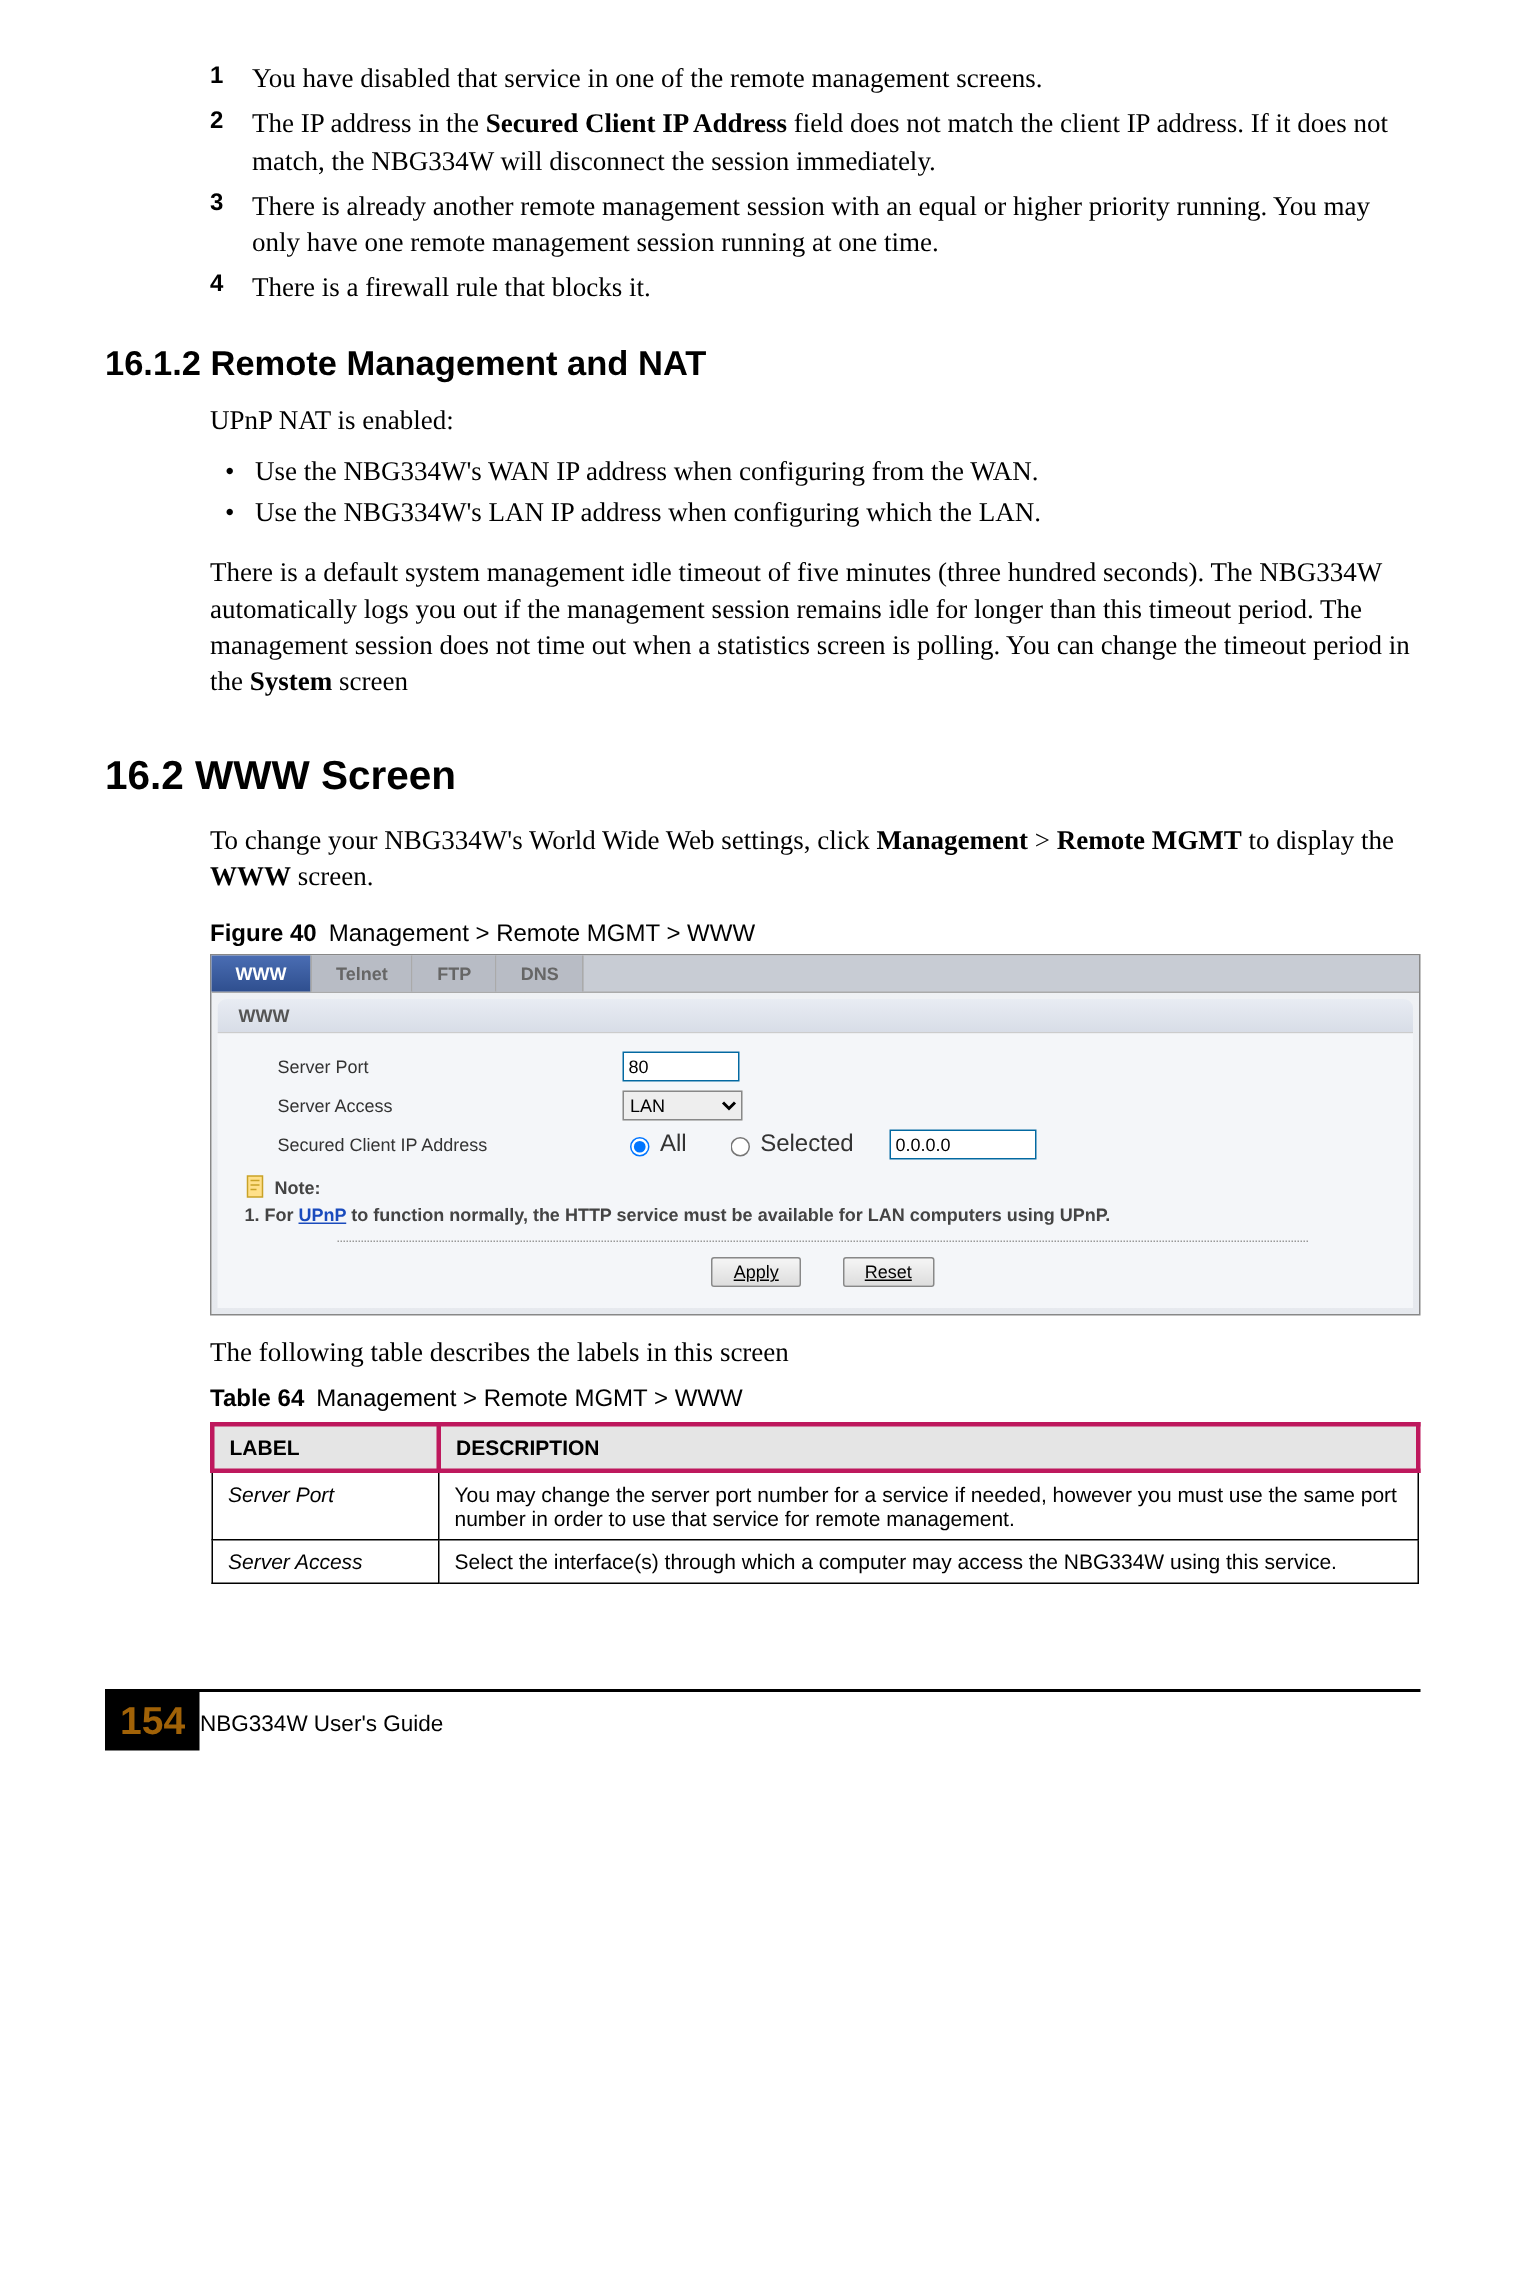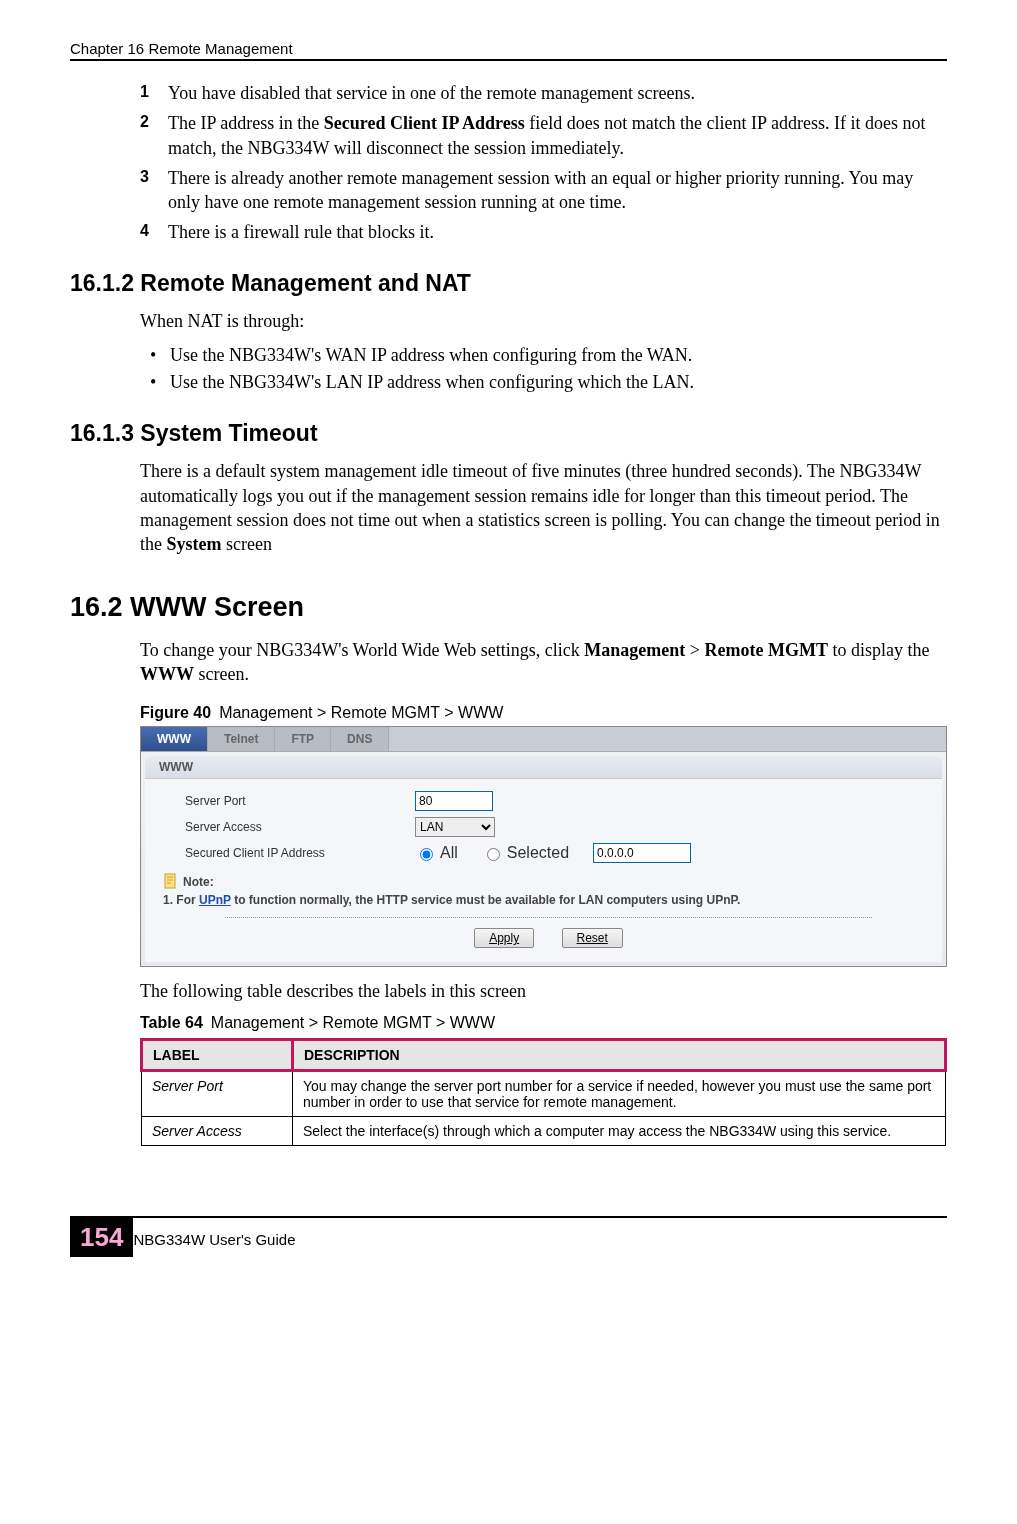--- a/index.html
+++ b/index.html
@@ -246,39 +246,35 @@
     align-items: center;
     margin-top: 70px;
     border-top: 2px solid #000;
     padding-top: 4px;
   }
   .page-num {
     font-family: Arial, Helvetica, sans-serif;
     font-weight: bold;
     font-size: 26px;
     background: #000;
-    color: #f9a8d4;
+    color: #a16207;
     padding: 4px 10px;
     margin-top: -4px;
   }
   .footer-text {
     flex: 1;
     font-family: Arial, Helvetica, sans-serif;
     font-size: 15px;
   }
 </style>
 </head>
 <body>
 
 <div class="page">
 
-  <div class="header">
-    <span>Chapter 16 Remote Management</span>
-    <span></span>
-  </div>
 
   <div class="content">
 
     <div class="numbered-list">
       <div class="numbered-item">
         <span class="num">1</span>
         <span>You have disabled that service in one of the remote management screens.</span>
       </div>
       <div class="numbered-item">
         <span class="num">2</span>
@@ -288,33 +284,32 @@
         <span class="num">3</span>
         <span>There is already another remote management session with an equal or higher priority running. You may only have one remote management session running at one time.</span>
       </div>
       <div class="numbered-item">
         <span class="num">4</span>
         <span>There is a firewall rule that blocks it.</span>
       </div>
     </div>
 
     <div class="h2-indented" style="margin-left:-70px">16.1.2  Remote Management and NAT</div>
-    <div class="body-text">When NAT is through:</div>
+    <div class="body-text">UPnP NAT is enabled:</div>
     <div class="bullet-list">
       <div class="bullet-item">
           <span class="dot">•</span>
           <span>Use the NBG334W's WAN IP address when configuring from the WAN.</span>
         </div>
       <div class="bullet-item">
           <span class="dot">•</span>
           <span>Use the NBG334W's LAN IP address when configuring which the LAN.</span>
         </div>
     </div>
 
-    <div class="h2-indented" style="margin-left:-70px">16.1.3   System Timeout</div>
     <div class="body-text">
       <span>There is a default system management idle timeout of five minutes (three hundred seconds). The NBG334W automatically logs you out if the management session remains idle for longer than this timeout period. The management session does not time out when a statistics screen is polling. You can change the timeout period in the </span><span class="bold">System</span><span> screen</span>
     </div>
 
     <div class="h1">16.2  WWW Screen</div>
     <div class="body-text">
       <span>To change your NBG334W's World Wide Web settings, click </span><span class="bold">Management</span><span> &gt; </span><span class="bold">Remote MGMT</span><span> to display the </span><span class="bold">WWW</span><span> screen.</span>
     </div>
 
     <div class="figure-caption">

